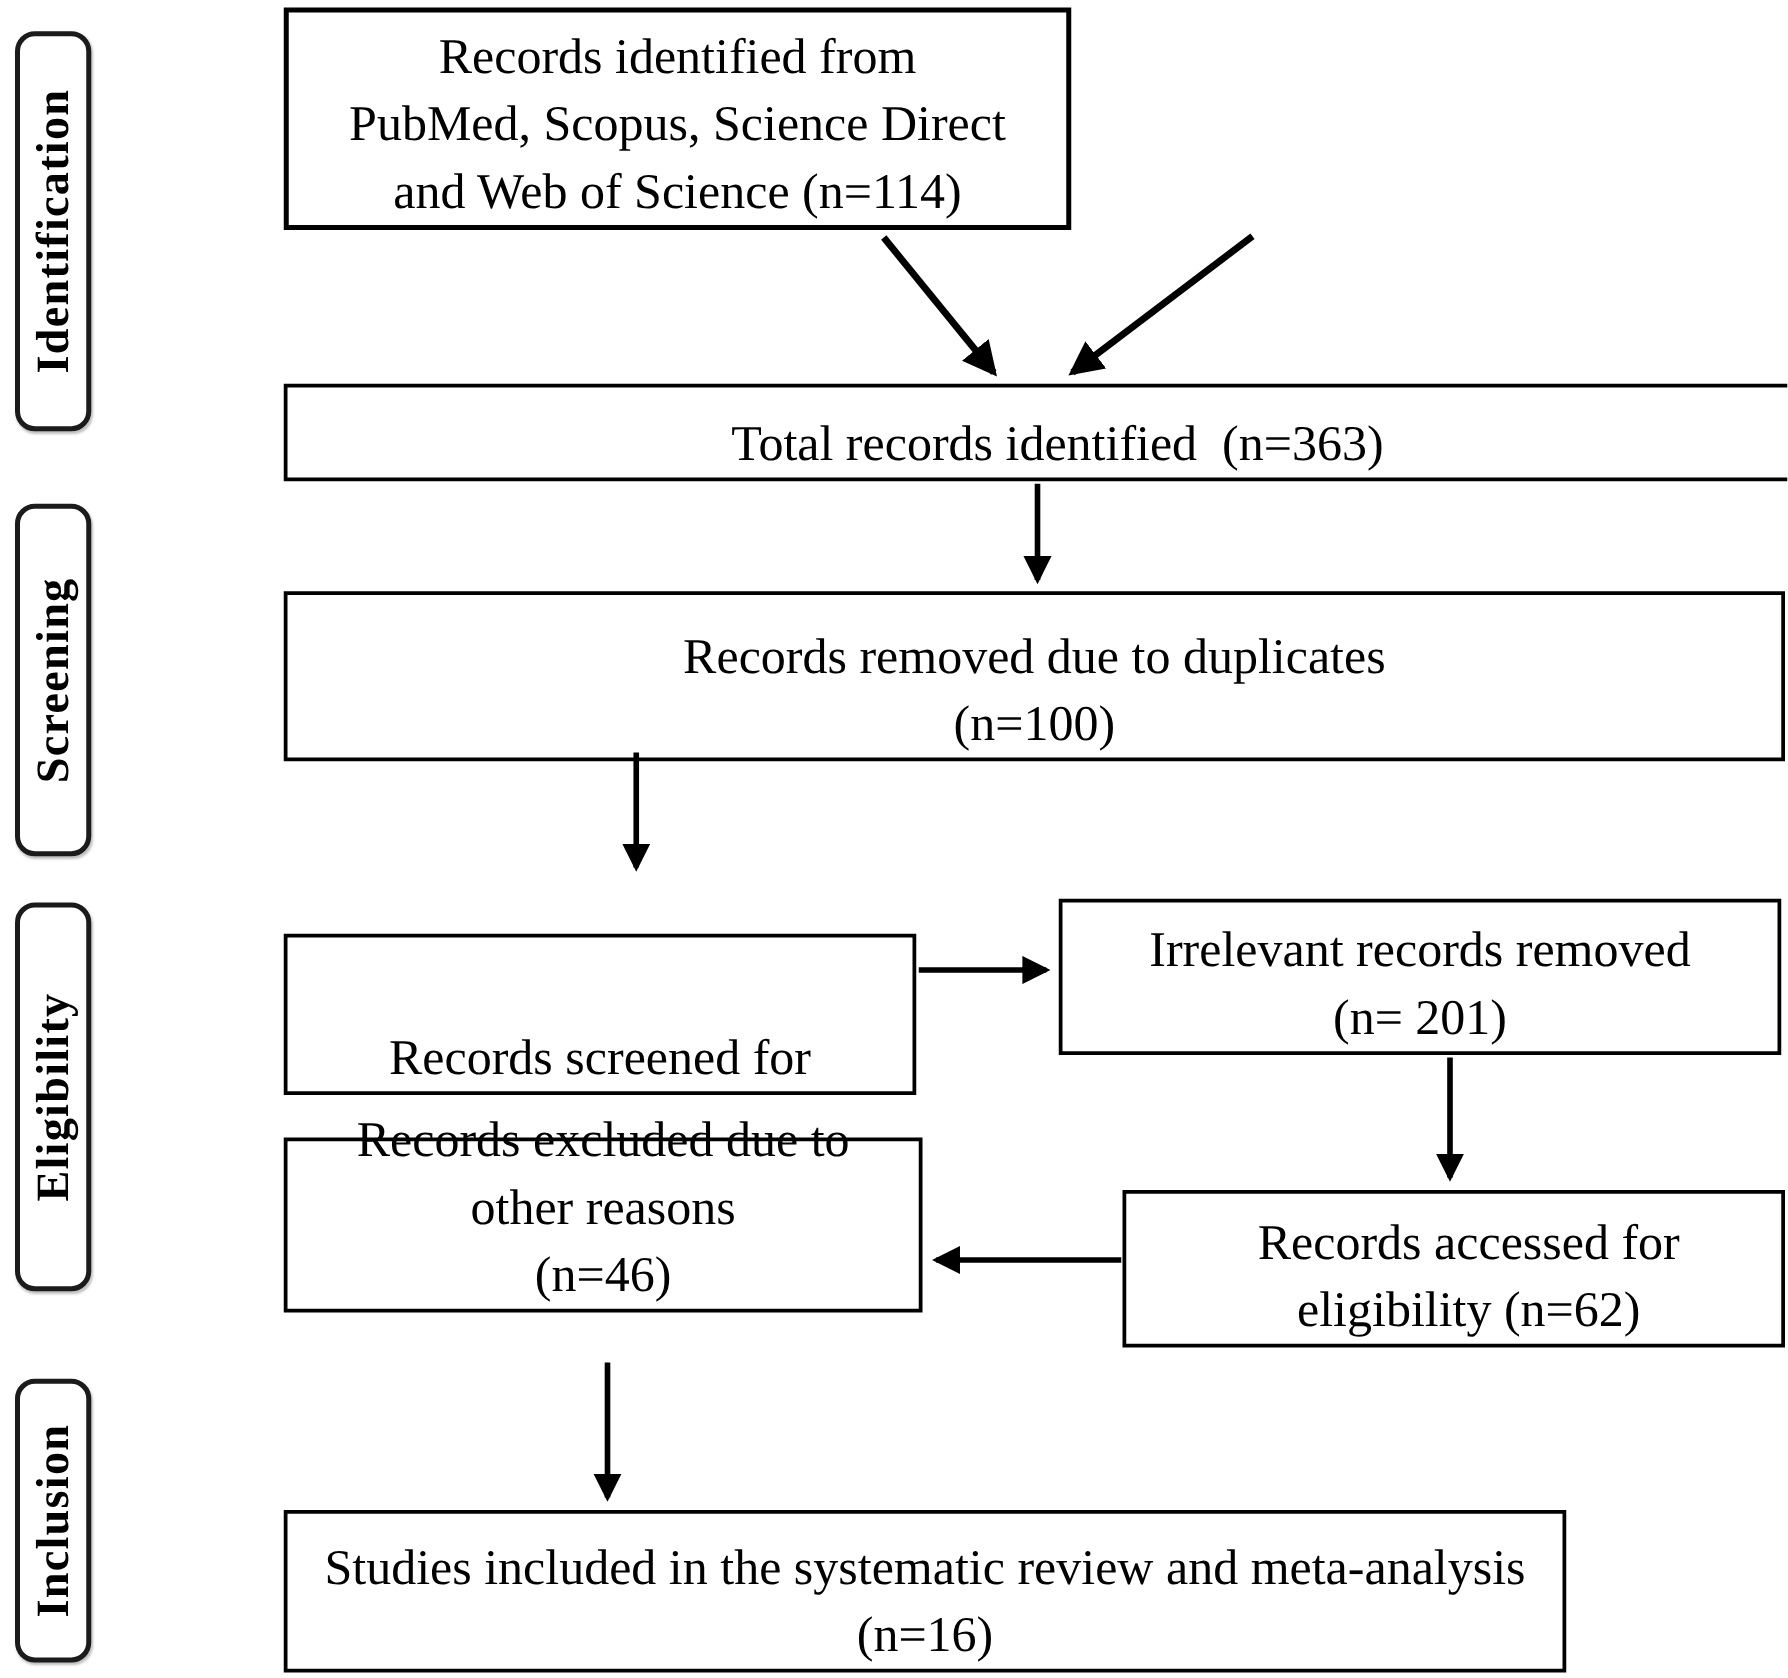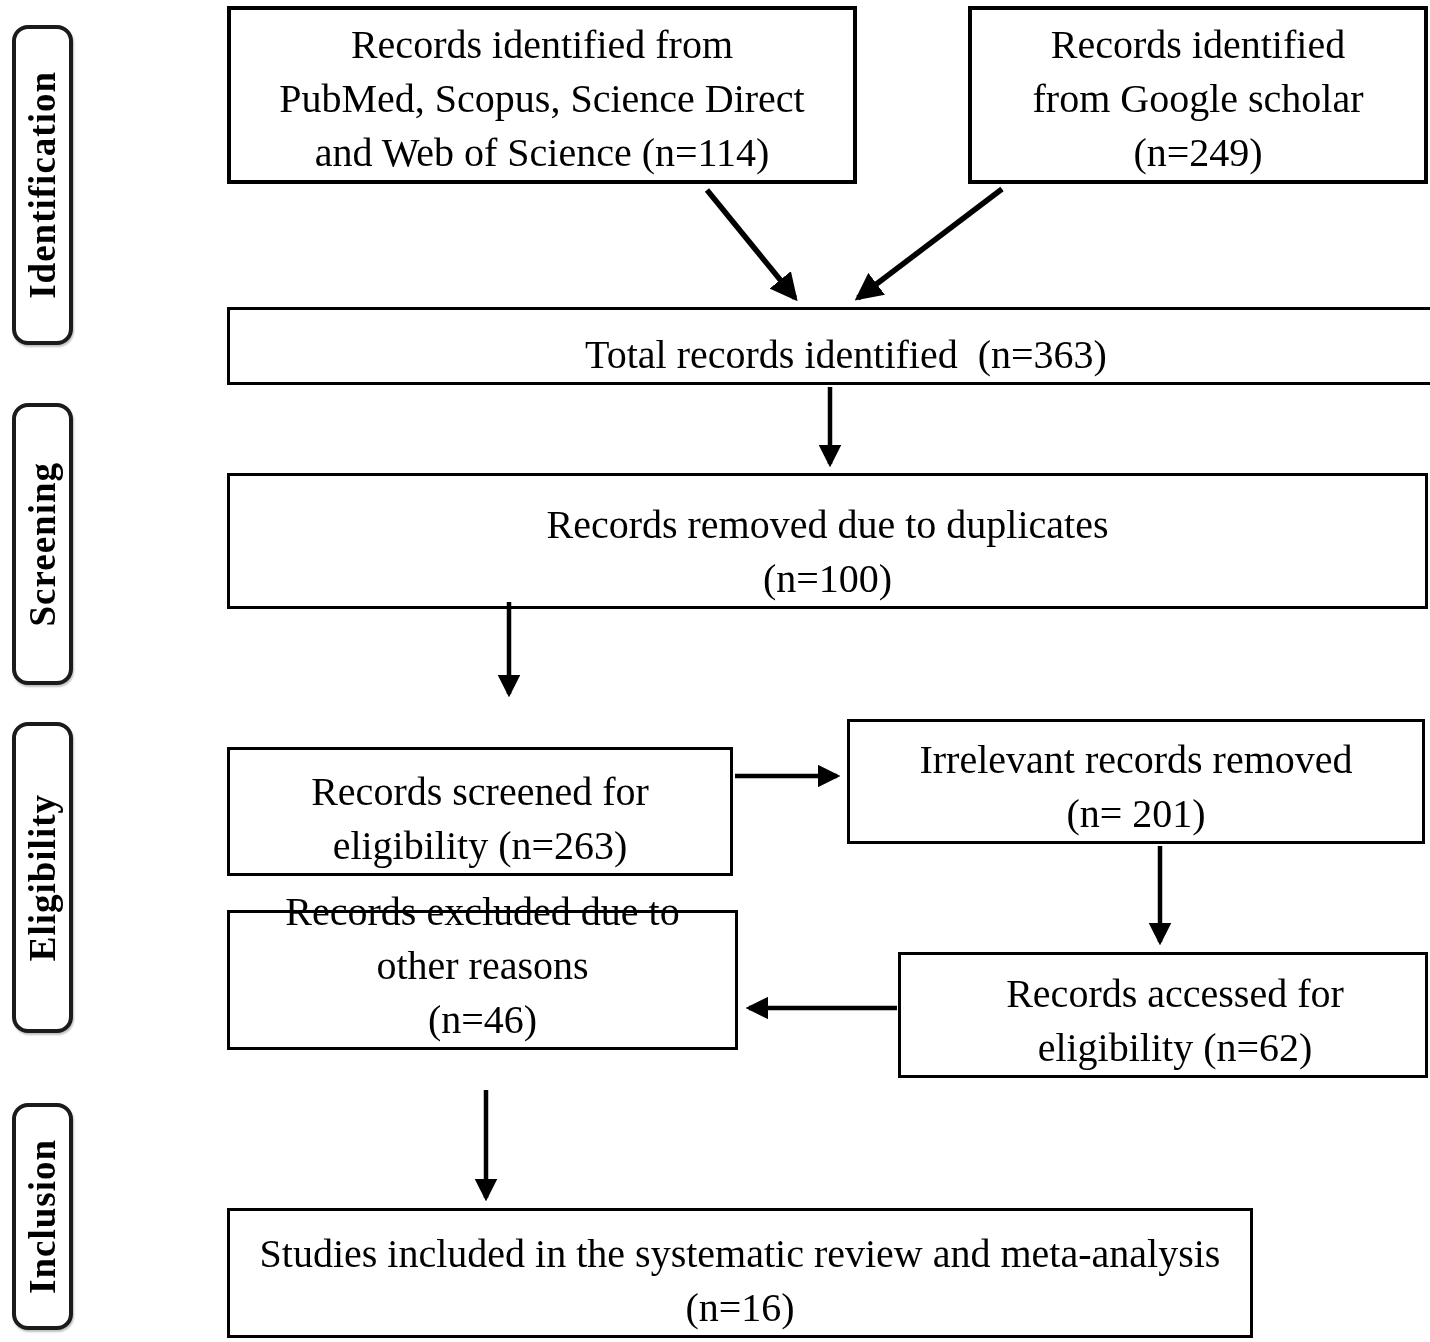--- a/index.html
+++ b/index.html
@@ -73,38 +73,32 @@
   <div class="stage" style="left:12px; top:1103px; width:61px; height:227px;">
     <span class="vtext">Inclusion</span>
   </div>
 
   <div class="fbox thickborder" style="left:227px; top:6px; width:630px; height:178px;">
     <div class="line">Records identified from</div>
     <div class="line">PubMed, Scopus, Science Direct</div>
     <div class="line">and Web of Science (n=114)</div>
   </div>
 
-  <div class="fbox thickborder" style="left:968px; top:6px; width:460px; height:178px;">
-    <div class="line">Records identified</div>
-    <div class="line">from Google scholar</div>
-    <div class="line">(n=249)</div>
-  </div>
 
   <div class="fbox" style="left:227px; top:307px; width:1238px; height:78px;">
     <div class="line">Total records identified  (n=363)</div>
   </div>
 
   <div class="fbox" style="left:227px; top:473px; width:1201px; height:136px;">
     <div class="line">Records removed due to duplicates</div>
     <div class="line">(n=100)</div>
   </div>
 
   <div class="fbox" style="left:227px; top:703px; width:506px; height:129px;margin-top:44px;">
     <div class="line">Records screened for</div>
-    <div class="line">eligibility (n=263)</div>
   </div>
 
   <div class="fbox" style="left:847px; top:719px; width:578px; height:125px;">
     <div class="line">Irrelevant records removed</div>
     <div class="line">(n= 201)</div>
   </div>
 
   <div class="fbox" style="left:227px; top:910px; width:511px; height:140px;">
     <div class="line">Records excluded due to</div>
     <div class="line">other reasons</div>

